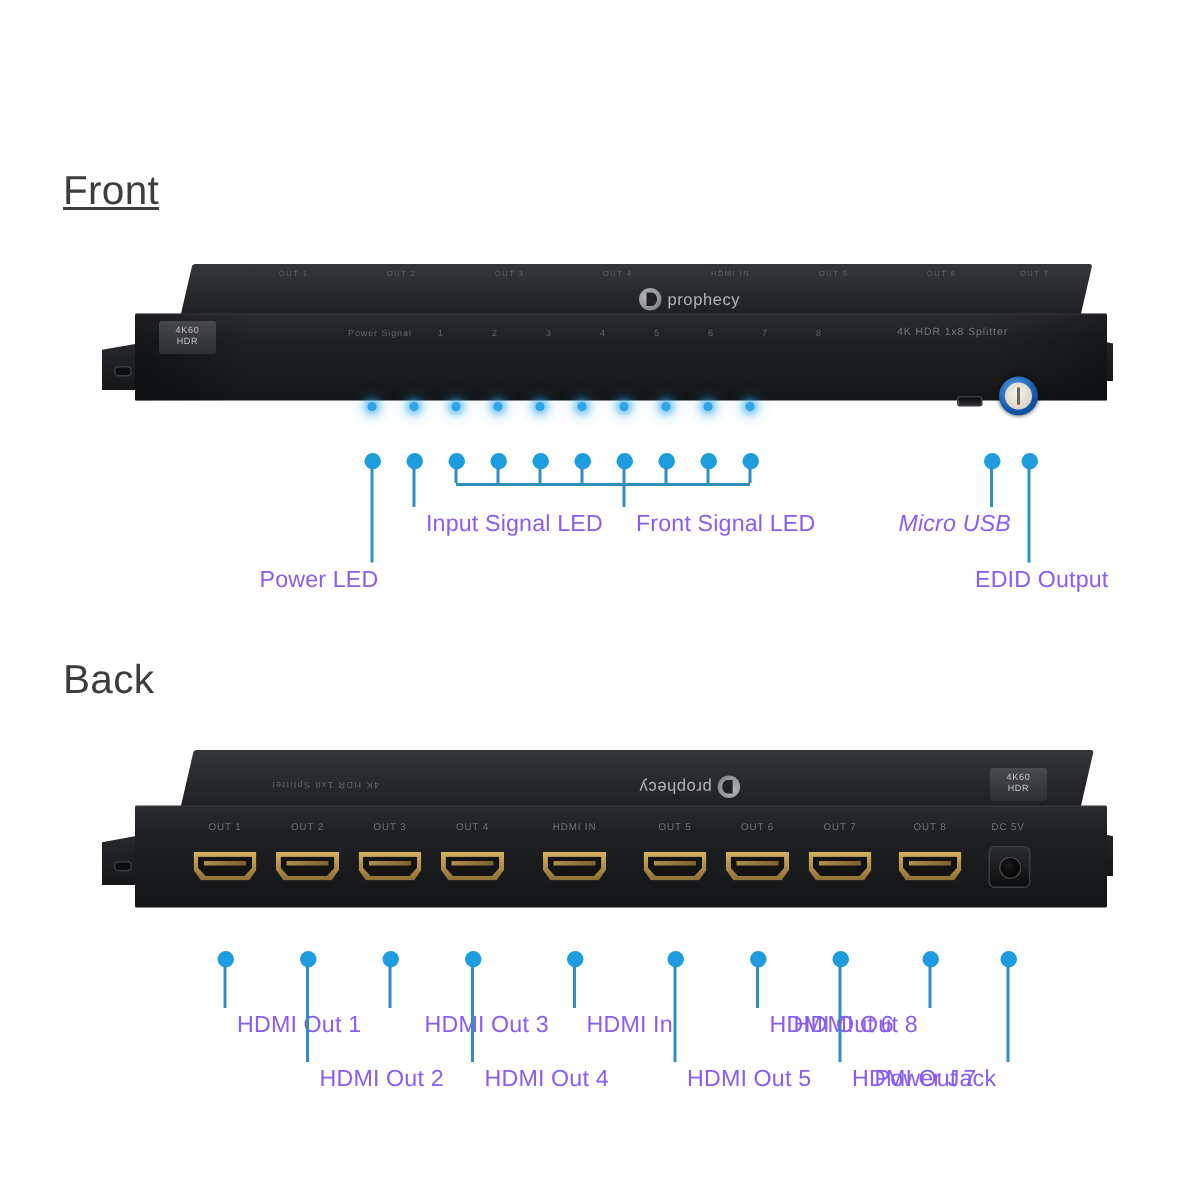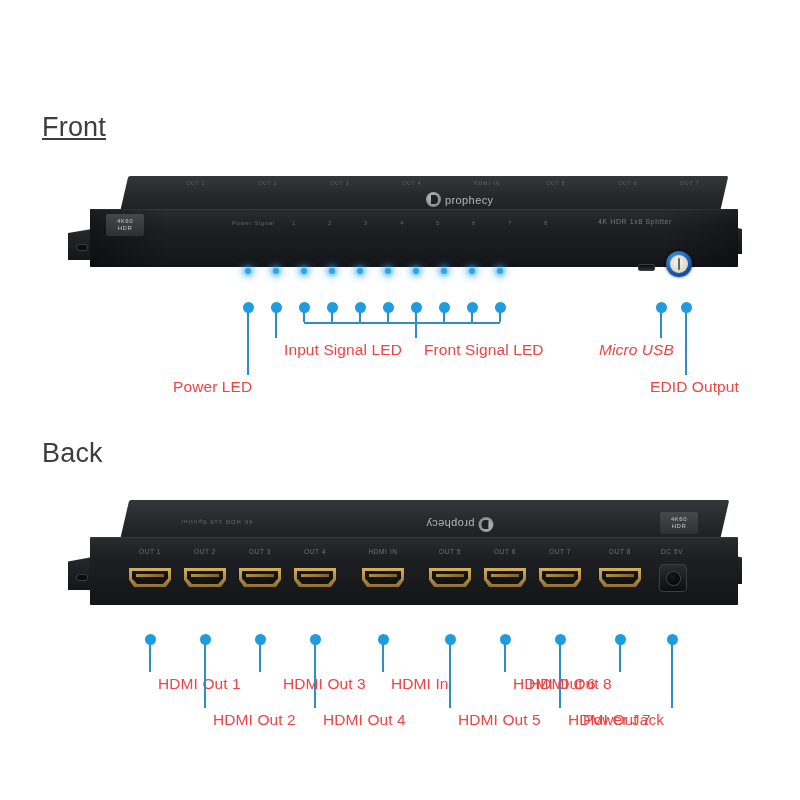--- a/index.html
+++ b/index.html
@@ -162,21 +162,21 @@
   }
 
   
   .cdot{
     position:absolute;width:11px;height:11px;border-radius:50%;
     background:#1e9ce0;
   }
   .cline{position:absolute;width:1.6px;background:#2f8fc4;}
   .cbar{position:absolute;height:1.6px;background:#2f8fc4;}
   .clabel{
-    position:absolute;font-size:15.5px;color:#ef4444;white-space:nowrap;
+    position:absolute;font-size:15.5px;color:#8b5cf6;white-space:nowrap;
     line-height:1;letter-spacing:.1px;
   }
 </style>
 </head>
 <body>
 
 <div class="stage">
 
   <div class="section-title" id="front-title">Front</div>
 

